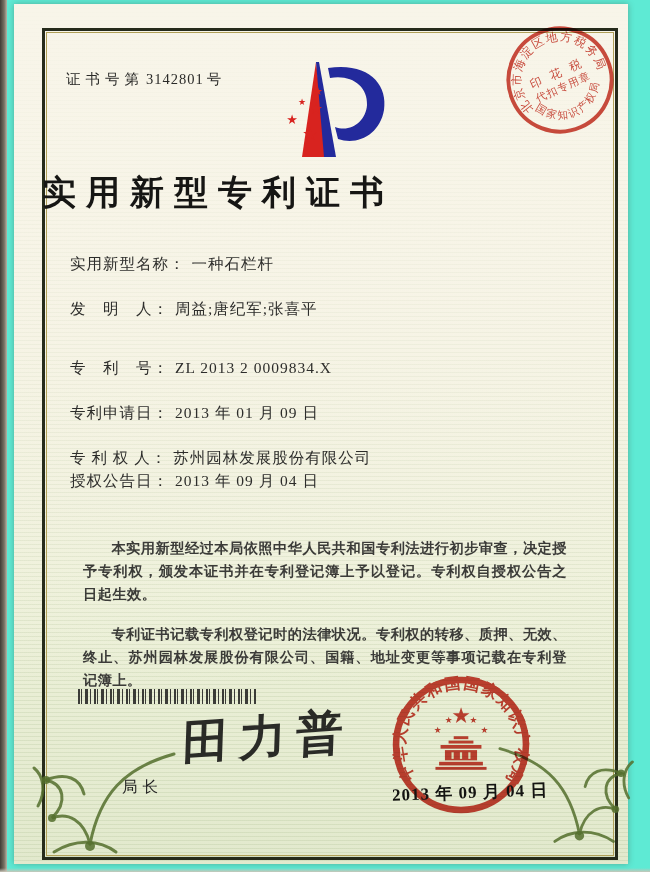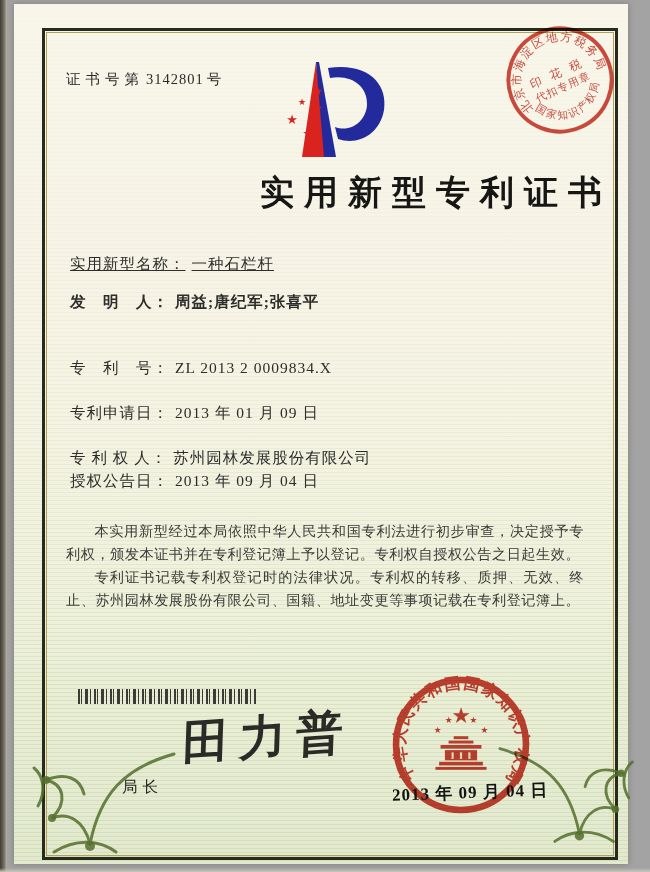--- a/index.html
+++ b/index.html
@@ -1,45 +1,45 @@
 <!DOCTYPE html>
 <html><head>
 <meta charset="utf-8">
 <style>
   html,body{margin:0;padding:0;background:#e8e6df;font-family:"Liberation Serif","DejaVu Serif",serif;}
-  .stage{position:relative;width:650px;height:872px;margin:0 auto;background:#a3a3a3;overflow:hidden;}
+  .stage{position:relative;width:650px;height:872px;margin:0 auto;background:#5eead4;overflow:hidden;}
   .photo-edge-left{position:absolute;left:0;top:0;bottom:0;width:7px;
     background:linear-gradient(90deg,#3f3c35 0%,#777264 60%,#b9b4a6 100%);}
   .photo-edge-bottom{position:absolute;left:0;right:0;bottom:0;height:4px;
     background:linear-gradient(0deg,#c9c5b8,rgba(201,197,184,0));}
   .paper{position:absolute;left:14px;top:4px;width:614px;height:860px;
     background:linear-gradient(180deg,#f8f5e9 0%,#f4f2e1 40%,#ecf0d8 72%,#e2e9cd 100%);
     box-shadow:0 0 6px rgba(60,55,40,.35);}
   .paper::before{content:"";position:absolute;inset:0;
     background:repeating-linear-gradient(180deg,rgba(118,148,88,.17) 0 1px,rgba(118,148,88,0) 1px 4px);
     opacity:.8;}
   .paper::after{content:"";position:absolute;inset:0;
     background:linear-gradient(180deg,rgba(248,245,233,.95) 0%,rgba(248,245,233,.45) 45%,rgba(248,245,233,0) 80%);}
   .frame{position:absolute;left:42px;top:28px;width:570px;height:826px;
     border:3px solid #262b1b;z-index:2;}
   .frame::before{content:"";position:absolute;inset:1px;border:1px solid #b0a058;}
   .cert-no{position:absolute;left:66px;top:70px;z-index:4;font-size:14.5px;color:#2a2a28;}
   .cert-no .sp{letter-spacing:5px;}
   .cert-no .num{letter-spacing:1px;margin-left:2px;}
   .cert-no .suf{margin-left:3px;}
   .logo{position:absolute;left:250px;top:58px;width:150px;height:110px;z-index:4;}
-  .title{position:absolute;left:42px;width:570px;top:170px;z-index:4;text-align:right;
+  .title{position:absolute;left:42px;width:570px;top:170px;z-index:4;text-align:left;
     font-size:34px;font-weight:600;letter-spacing:10px;color:#161614;}
   .fields{position:absolute;left:0;top:0;z-index:4;}
   .field{position:absolute;left:70px;white-space:nowrap;font-size:15.5px;color:#2d2d2b;letter-spacing:1px;}
   .field .val{margin-left:6px;}
-  .f0{top:254px;text-decoration:underline;} .f1{top:292px;font-weight:bold;} .f2{top:358px;} .f3{top:403px;} .f4{top:448px;} .f5{top:471px;}
+  .f0{top:254px;} .f1{top:299px;} .f2{top:358px;} .f3{top:403px;} .f4{top:448px;} .f5{top:471px;}
   .paras{position:absolute;left:66px;top:520px;width:518px;z-index:4;
     font-size:14.2px;line-height:23px;color:#3b3b38;text-align:justify;}
-  .paras p{margin:0;text-indent:2em;letter-spacing:.5px;}
+  .paras p{margin:17px;text-indent:2em;letter-spacing:.5px;font-weight:bold;}
   .barcode{position:absolute;left:78px;top:689px;width:178px;height:15px;z-index:4;opacity:.85;
     background:repeating-linear-gradient(90deg,#1d1d1d 0 2px,transparent 2px 3px,#1d1d1d 3px 4px,
       transparent 4px 7px,#1d1d1d 7px 10px,transparent 10px 12px,#1d1d1d 12px 13px,transparent 13px 16px);}
   .sig-label{position:absolute;left:122px;top:753px;z-index:4;font-size:15.5px;letter-spacing:5px;color:#222;margin-top:24px;}
   .sig-name{position:absolute;left:182px;top:706px;z-index:4;font-size:47px;font-weight:700;
     letter-spacing:10px;color:#1b1b19;transform:rotate(-4deg) skewX(-6deg);opacity:.92;}
   .seal{position:absolute;left:388px;top:672px;width:146px;height:146px;z-index:5;
     mix-blend-mode:multiply;opacity:.95;}
   .seal-date{position:absolute;left:392px;top:781px;z-index:6;font-size:17px;font-weight:700;
     letter-spacing:1px;color:#141412;transform:rotate(-2deg);white-space:nowrap;}

